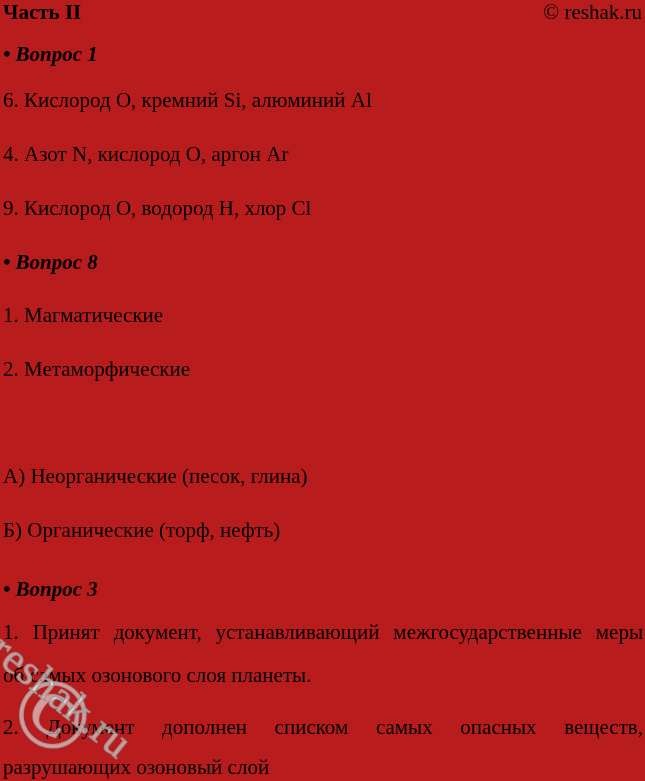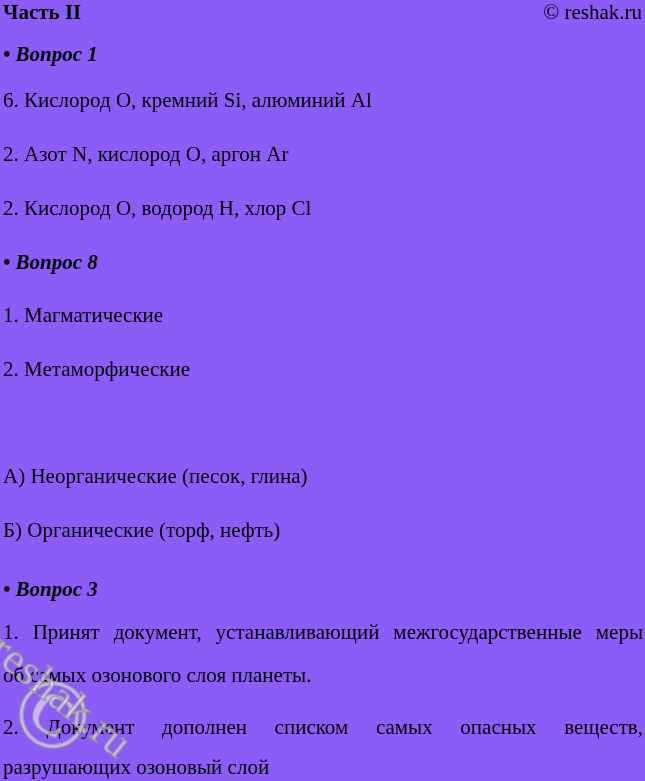--- a/index.html
+++ b/index.html
@@ -4,21 +4,21 @@
 <style>
   html, body {
     margin: 0;
     padding: 0;
     background: #ffffff;
   }
   .page {
     position: relative;
     width: 645px;
     height: 781px;
-    background: #8b5cf6;
+    background: #b91c1c;
     font-family: "Liberation Serif", serif;
     font-size: 21px;
     color: #000000;
     overflow: hidden;
   }
   .hdr {
     position: absolute;
     top: 0px;
     left: 3px;
     right: 3px;
@@ -84,22 +84,22 @@
 
 <div class="page">
 
   <div class="hdr">
     <div class="hdr-title">Часть II</div>
     <div class="hdr-copy">© reshak.ru</div>
   </div>
 
   <div class="line qh" style="top:42px">• Вопрос 1</div>
   <div class="line" style="top:88px">6. Кислород O, кремний Si, алюминий Al</div>
-  <div class="line" style="top:142px">2. Азот N, кислород O, аргон Ar</div>
-  <div class="line" style="top:196px">2. Кислород O, водород H, хлор Cl</div>
+  <div class="line" style="top:142px">4. Азот N, кислород O, аргон Ar</div>
+  <div class="line" style="top:196px">9. Кислород O, водород H, хлор Cl</div>
 
   <div class="line qh" style="top:250px">• Вопрос 8</div>
   <div class="line" style="top:303px">1. Магматические</div>
   <div class="line" style="top:357px">2. Метаморфические</div>
   <div class="line" style="top:464px">А) Неорганические (песок, глина)</div>
   <div class="line" style="top:518px">Б) Органические (торф, нефть)</div>
 
   <div class="line qh" style="top:577px">• Вопрос 3</div>
   <div class="line just" style="top:620px">1. Принят документ, устанавливающий межгосударственные меры</div>
   <div class="line" style="top:663px">об самых озонового слоя планеты.</div>

